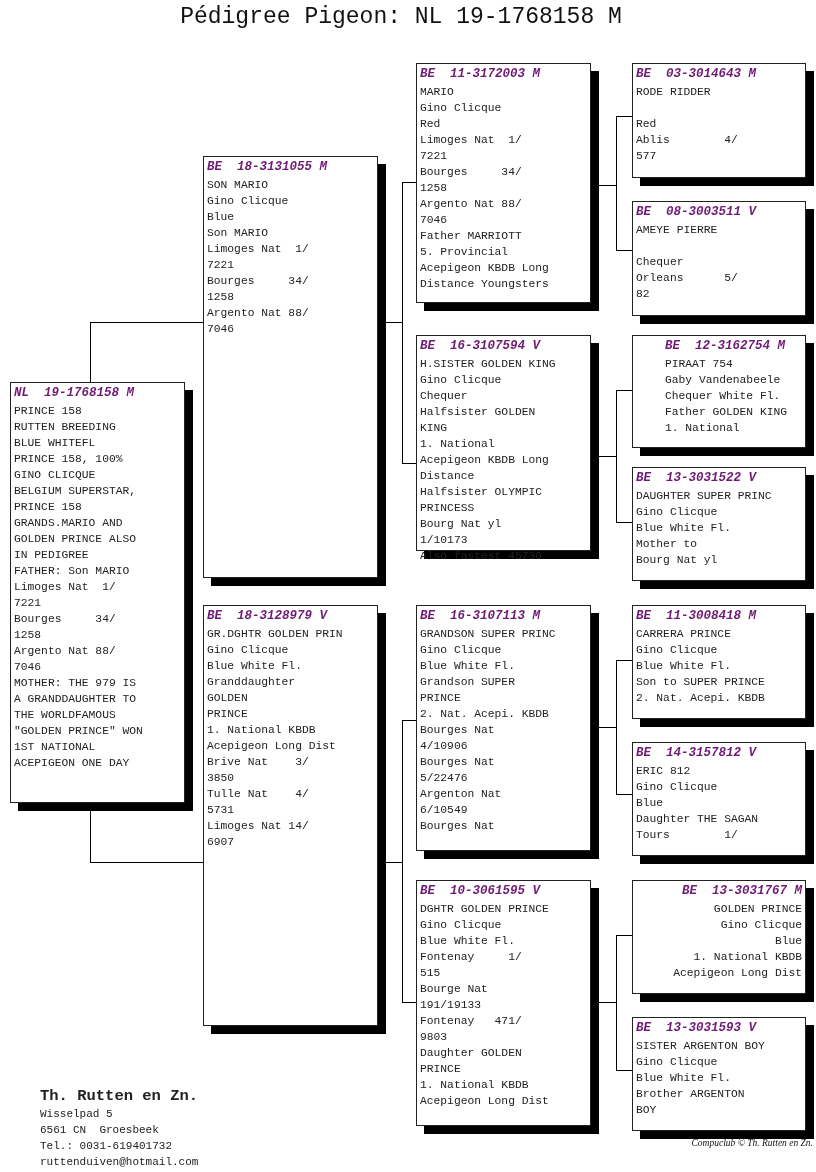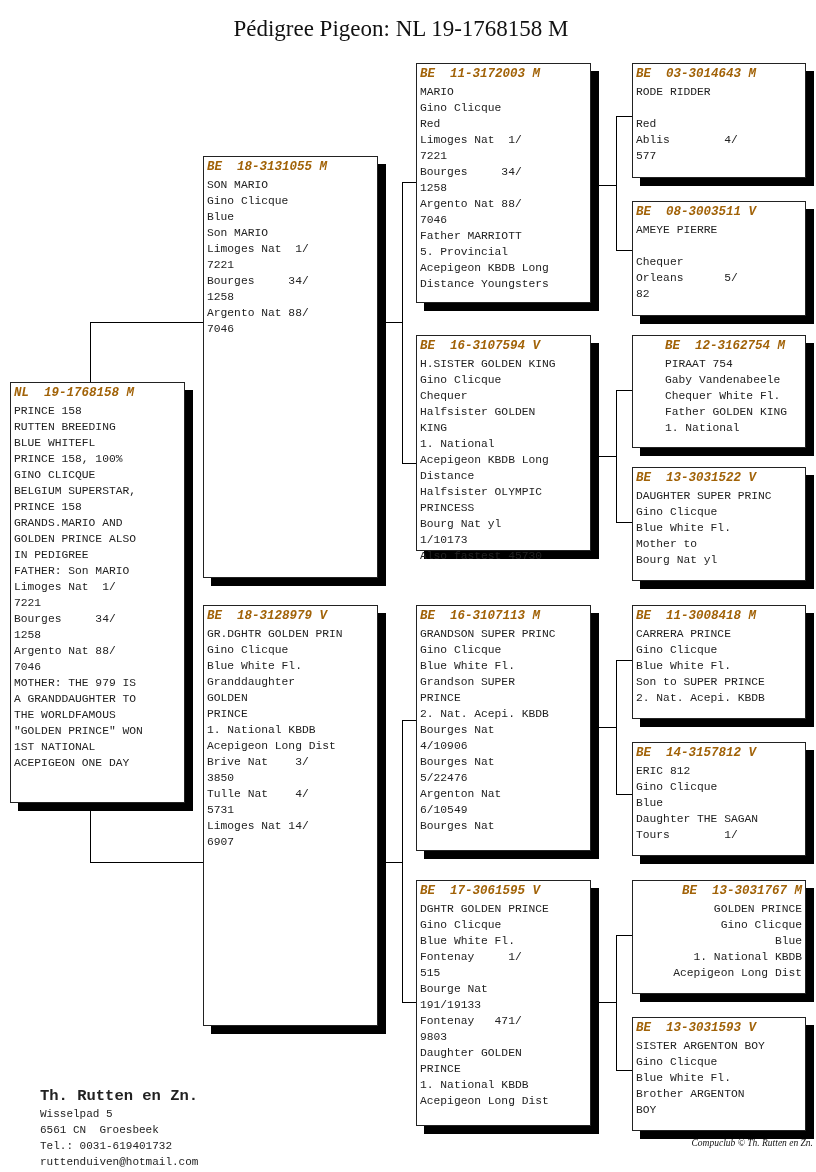--- a/index.html
+++ b/index.html
@@ -1,19 +1,19 @@
 <!DOCTYPE html>
 <html><head>
 <meta charset="utf-8">
 <style>
   html, body { margin:0; padding:0; background:#fff; }
   body { width:816px; height:1172px; position:relative; overflow:hidden; font-family:"Liberation Mono", "DejaVu Sans Mono", monospace; color:#222; }
-  .title { position:absolute; left:0; top:16px; width:802px; text-align:center; font-family:Liberation Serif, serif; font-size:23px; color:#111; }
+  .title { position:absolute; left:0; top:4px; width:802px; text-align:center; font-family:Liberation Mono, monospace; font-size:23px; color:#111; }
   .box { position:absolute; background:#fff; border:1px solid #222; box-shadow:8px 8px 0 #000; box-sizing:border-box; padding:2px 3px; }
-  .ring { color:#a16207; font-style:italic; font-weight:bold; font-size:12.5px; line-height:16px; white-space:pre; font-family:"Liberation Mono", monospace; }
+  .ring { color:#701a75; font-style:italic; font-weight:bold; font-size:12.5px; line-height:16px; white-space:pre; font-family:"Liberation Mono", monospace; }
   .lines { margin-top:2px; }
   .line { font-size:11.3px; line-height:16px; white-space:pre; min-height:16px; }
   .hl { position:absolute; height:1px; background:#000; }
   .vl { position:absolute; width:1px; background:#000; }
   .breeder { position:absolute; left:0; top:1086px;margin-left:40px; }
   .breeder-name { font-family:"Liberation Mono", monospace; font-weight:bold; font-size:15.5px; line-height:20px; }
   .breeder-line { font-size:11px; line-height:16px; white-space:pre; }
   .copyright { position:absolute; right:3px; top:1138px; font-family:"Liberation Serif", serif; font-style:italic; font-size:9.5px; color:#111;text-align:right; }
 </style>
 </head>
@@ -168,21 +168,21 @@
       <div class="line">Bourges Nat</div>
       <div class="line">4/10906</div>
       <div class="line">Bourges Nat</div>
       <div class="line">5/22476</div>
       <div class="line">Argenton Nat</div>
       <div class="line">6/10549</div>
       <div class="line">Bourges Nat</div>
     </div>
 </div>
 <div class="box" style="left:416px; top:880px; width:175px; height:246px;">
-  <div class="ring">BE  17-3061595 V</div>
+  <div class="ring">BE  10-3061595 V</div>
   <div class="lines">
       <div class="line">DGHTR GOLDEN PRINCE</div>
       <div class="line">Gino Clicque</div>
       <div class="line">Blue White Fl.</div>
       <div class="line">Fontenay     1/</div>
       <div class="line">515</div>
       <div class="line">Bourge Nat</div>
       <div class="line">191/19133</div>
       <div class="line">Fontenay   471/</div>
       <div class="line">9803</div>

